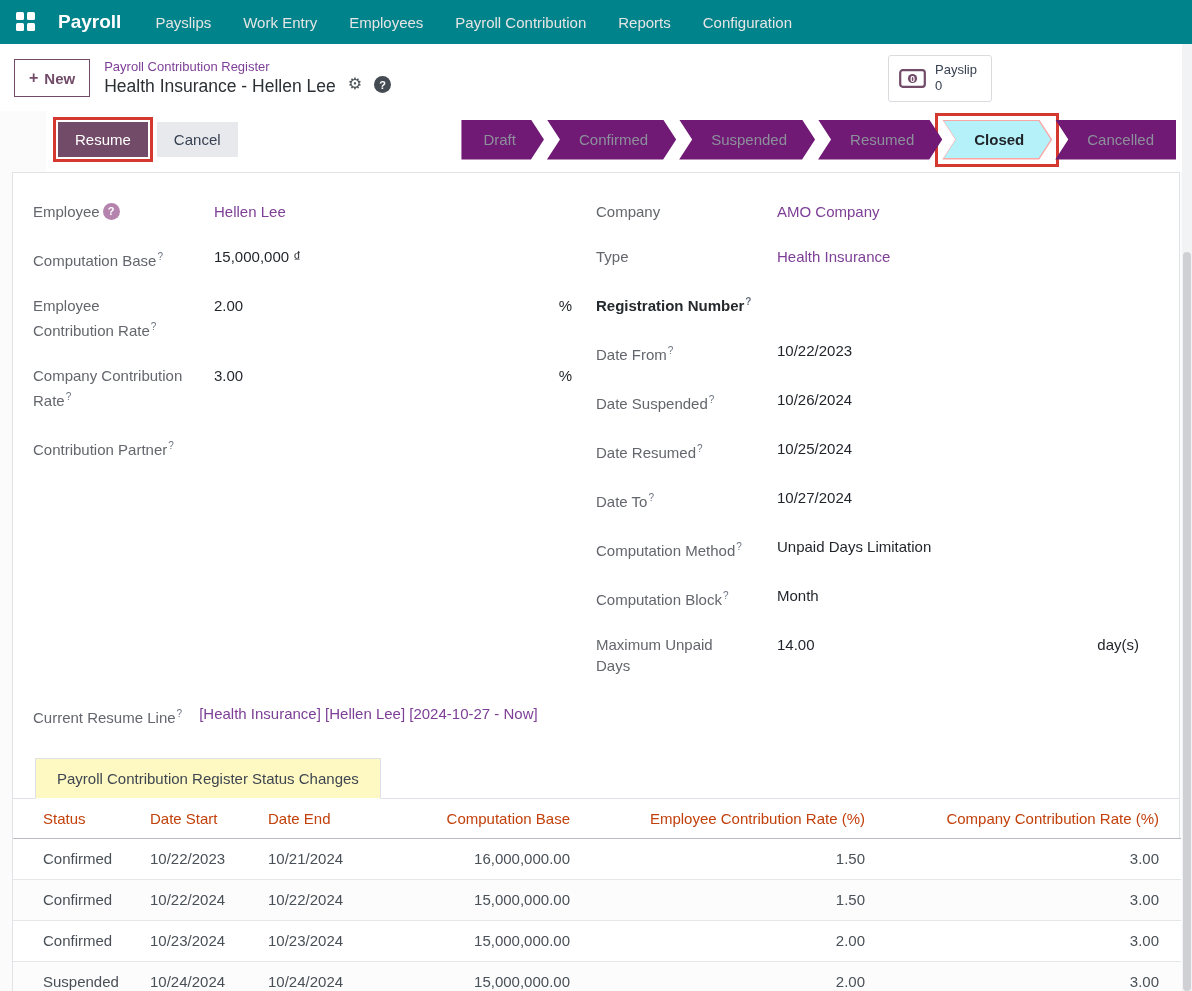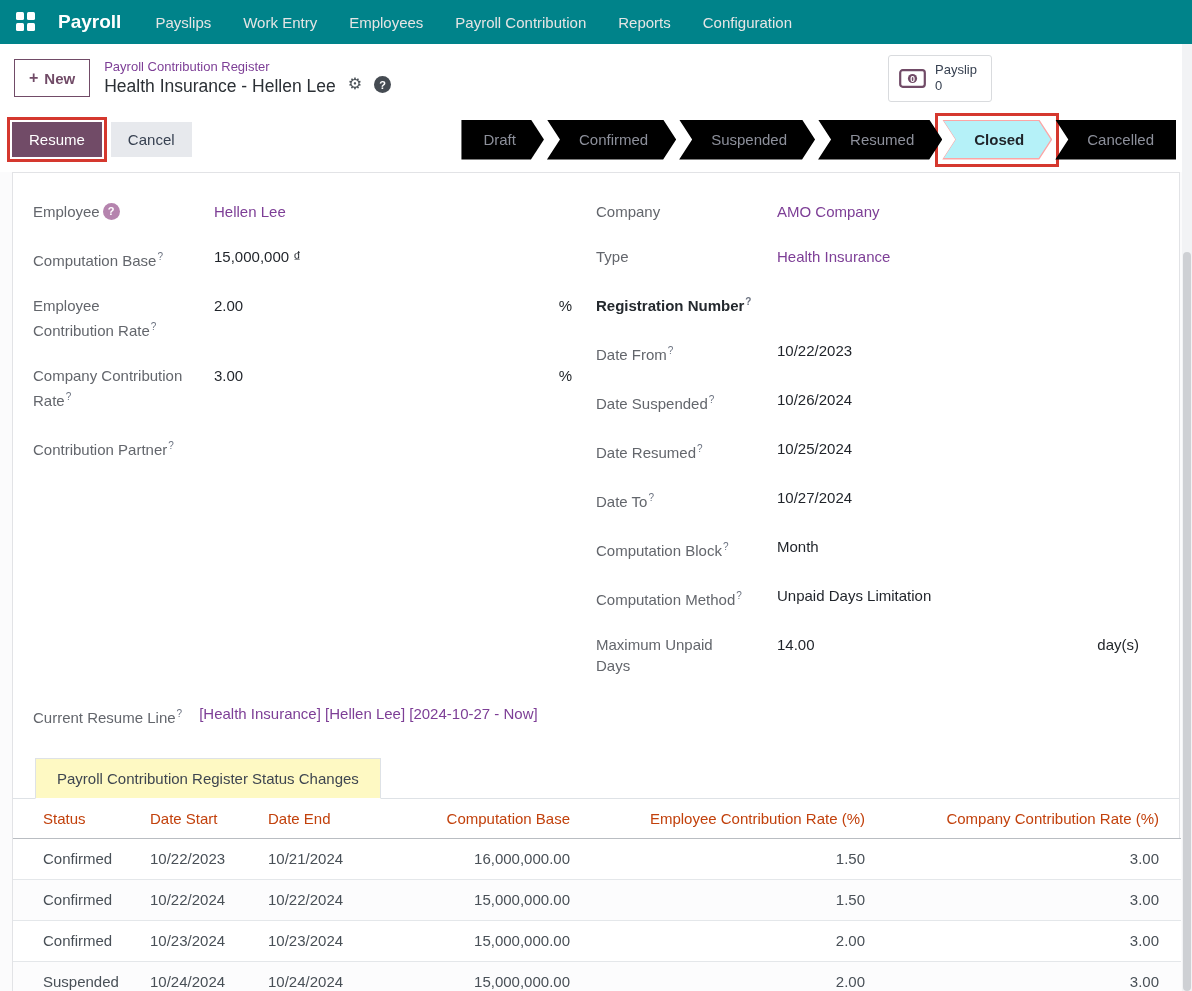--- a/index.html
+++ b/index.html
@@ -27,31 +27,31 @@
   .title-row h1 { font-size:17.5px; font-weight:500; color:#2b3035; }
   .gear-icon { color:#4b5258; font-size:16px; cursor:pointer; line-height:1; }
   .help-circle { width:17px; height:17px; border-radius:50%; background:#454b52; color:#fff; font-size:11px;
     font-weight:700; display:inline-flex; align-items:center; justify-content:center; cursor:pointer; }
   .stat-btn { background:#fff; border:1px solid #d9dbde; border-radius:3px; padding:6px 14px 6px 10px;
     display:flex; align-items:center; gap:9px; cursor:pointer; margin-right:186px; font-family:inherit; }
   .stat-text { text-align:left; font-size:13px; color:#374151; line-height:1.25; }
   .stat-count { display:block; }
 
   
-  .action-bar { background:#fff; display:flex; justify-content:space-between; align-items:center; padding:9px 12px 12px; }
+  .action-bar { background:#fff; display:flex; justify-content:space-between; align-items:center; padding:9px 12px 12px;margin-left:46px; }
   .action-buttons { display:flex; gap:9px; }
   .btn { font-size:15px; padding:9px 17px; border:none; cursor:pointer; font-family:inherit; }
   .btn-primary { background:#714B67; color:#fff; }
   .btn-secondary { background:#e7e9ed; color:#374151; }
   .annot-outline { outline:3px solid #D5382E; outline-offset:2px; }
 
   .statusbar { display:flex; align-items:center; margin-right:4px; }
   .status-wrap { display:flex; }
   .status-wrap.annot { outline:3px solid #D5382E; outline-offset:4px; }
-  .status-item { position:relative; height:40px; display:flex; align-items:center; background:#000000;
+  .status-item { position:relative; height:40px; display:flex; align-items:center; background:#701a75;
     color:#8d909b; font-size:15px; cursor:pointer; margin-left:3px; }
   .status-item:first-child { margin-left:0; }
   .cp-first { clip-path:polygon(0 0, calc(100% - 13px) 0, 100% 50%, calc(100% - 13px) 100%, 0 100%); padding:0 28px 0 22px; }
   .cp-mid   { clip-path:polygon(0 0, calc(100% - 13px) 0, 100% 50%, calc(100% - 13px) 100%, 0 100%, 13px 50%); padding:0 28px 0 32px; }
   .cp-last  { clip-path:polygon(0 0, 100% 0, 100% 100%, 0 100%, 13px 50%); padding:0 22px 0 32px; }
   .status-item.active { background:#fca5a5; }
   .status-item.active::before { content:""; position:absolute; inset:1.6px; background:#B5F1F8;
     clip-path:polygon(0 0, calc(100% - 12px) 0, 100% 50%, calc(100% - 12px) 100%, 0 100%, 12px 50%); }
   .status-item .st-label { position:relative; }
   .status-item.active .st-label { color:#1f2329; font-weight:600; }
@@ -224,26 +224,26 @@
         </div>
         <div class="field">
           <span class="field-label">Date Resumed<sup class="q">?</sup></span>
           <span class="field-value">10/25/2024</span>
         </div>
         <div class="field">
           <span class="field-label">Date To<sup class="q">?</sup></span>
           <span class="field-value">10/27/2024</span>
         </div>
         <div class="field">
+          <span class="field-label">Computation Method<sup class="q">?</sup></span>
+          <span class="field-value">Unpaid Days Limitation</span>
+        </div>
+        <div class="field">
           <span class="field-label">Computation Block<sup class="q">?</sup></span>
           <span class="field-value">Month</span>
-        </div>
-        <div class="field">
-          <span class="field-label">Computation Method<sup class="q">?</sup></span>
-          <span class="field-value">Unpaid Days Limitation</span>
         </div>
         <div class="field">
           <span class="field-label">Maximum Unpaid
 Days</span>
           <span class="field-value">14.00</span>
           <span class="unit">day(s)</span>
         </div>
       </div>
   </div>
 

